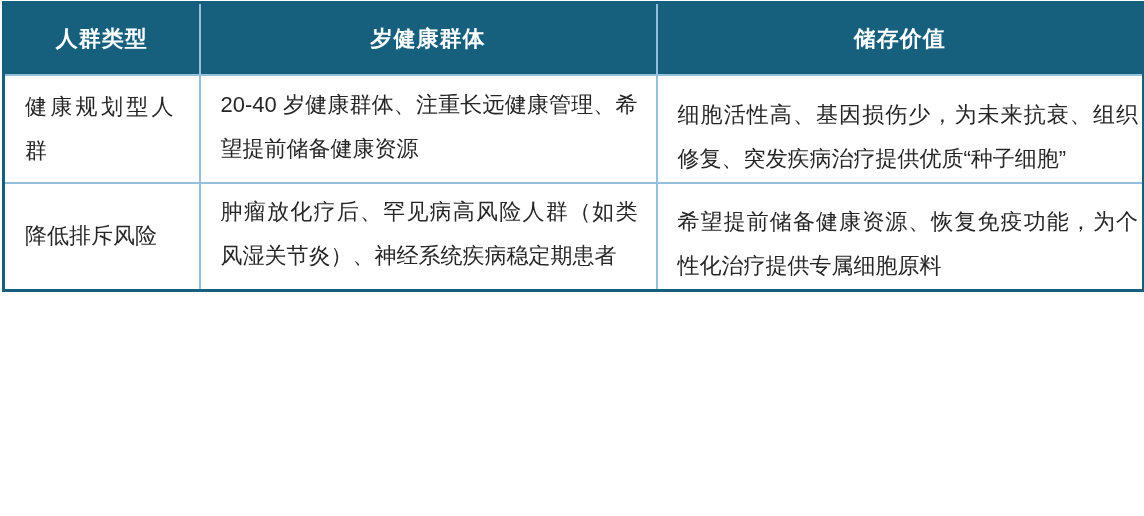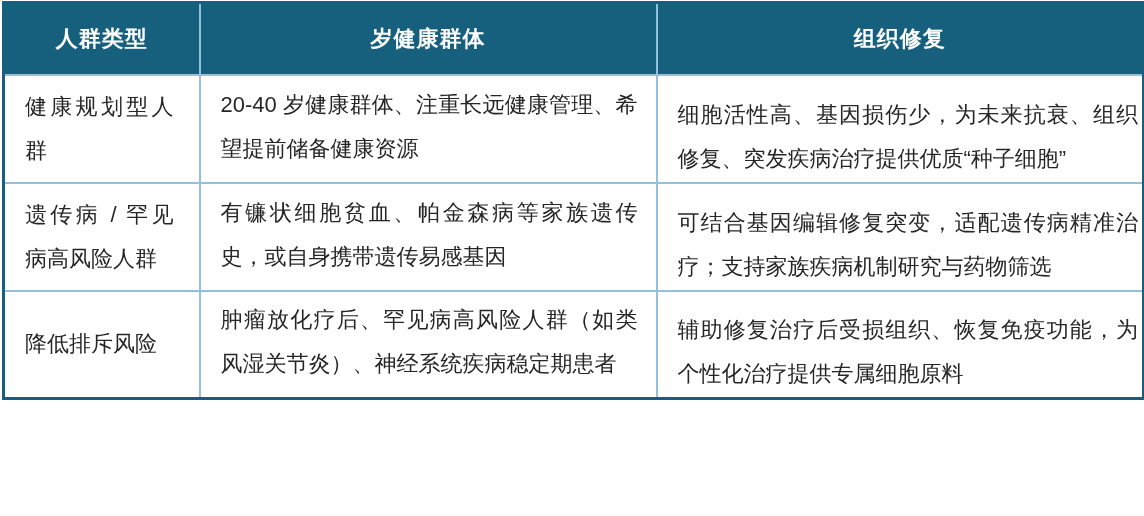--- a/index.html
+++ b/index.html
@@ -67,34 +67,29 @@
   <table class="pop-table">
     <colgroup>
       <col class="c1">
         <col class="c2">
         <col class="c3">
     </colgroup>
     <thead>
       <tr>
         <th>人群类型</th>
         <th>岁健康群体</th>
-        <th>组织修复</th>
+        <th>储存价值</th>
       </tr>
     </thead>
     <tbody>
       <tr>
         <td class="c1">健康规划型人群</td>
         <td class="c2">20-40 岁健康群体、注重长远健康管理、希望提前储备健康资源</td>
         <td class="c3">细胞活性高、基因损伤少，为未来抗衰、组织修复、突发疾病治疗提供优质“种子细胞”</td>
       </tr>
       <tr>
-        <td class="c1">遗传病 / 罕见病高风险人群</td>
-        <td class="c2">有镰状细胞贫血、帕金森病等家族遗传史，或自身携带遗传易感基因</td>
-        <td class="c3">可结合基因编辑修复突变，适配遗传病精准治疗；支持家族疾病机制研究与药物筛选</td>
-      </tr>
-      <tr>
         <td class="c1">降低排斥风险</td>
         <td class="c2">肿瘤放化疗后、罕见病高风险人群（如类风湿关节炎）、神经系统疾病稳定期患者</td>
-        <td class="c3">辅助修复治疗后受损组织、恢复免疫功能，为个性化治疗提供专属细胞原料</td>
+        <td class="c3">希望提前储备健康资源、恢复免疫功能，为个性化治疗提供专属细胞原料</td>
       </tr>
     </tbody>
   </table>
 </div>
 
 </body></html>

